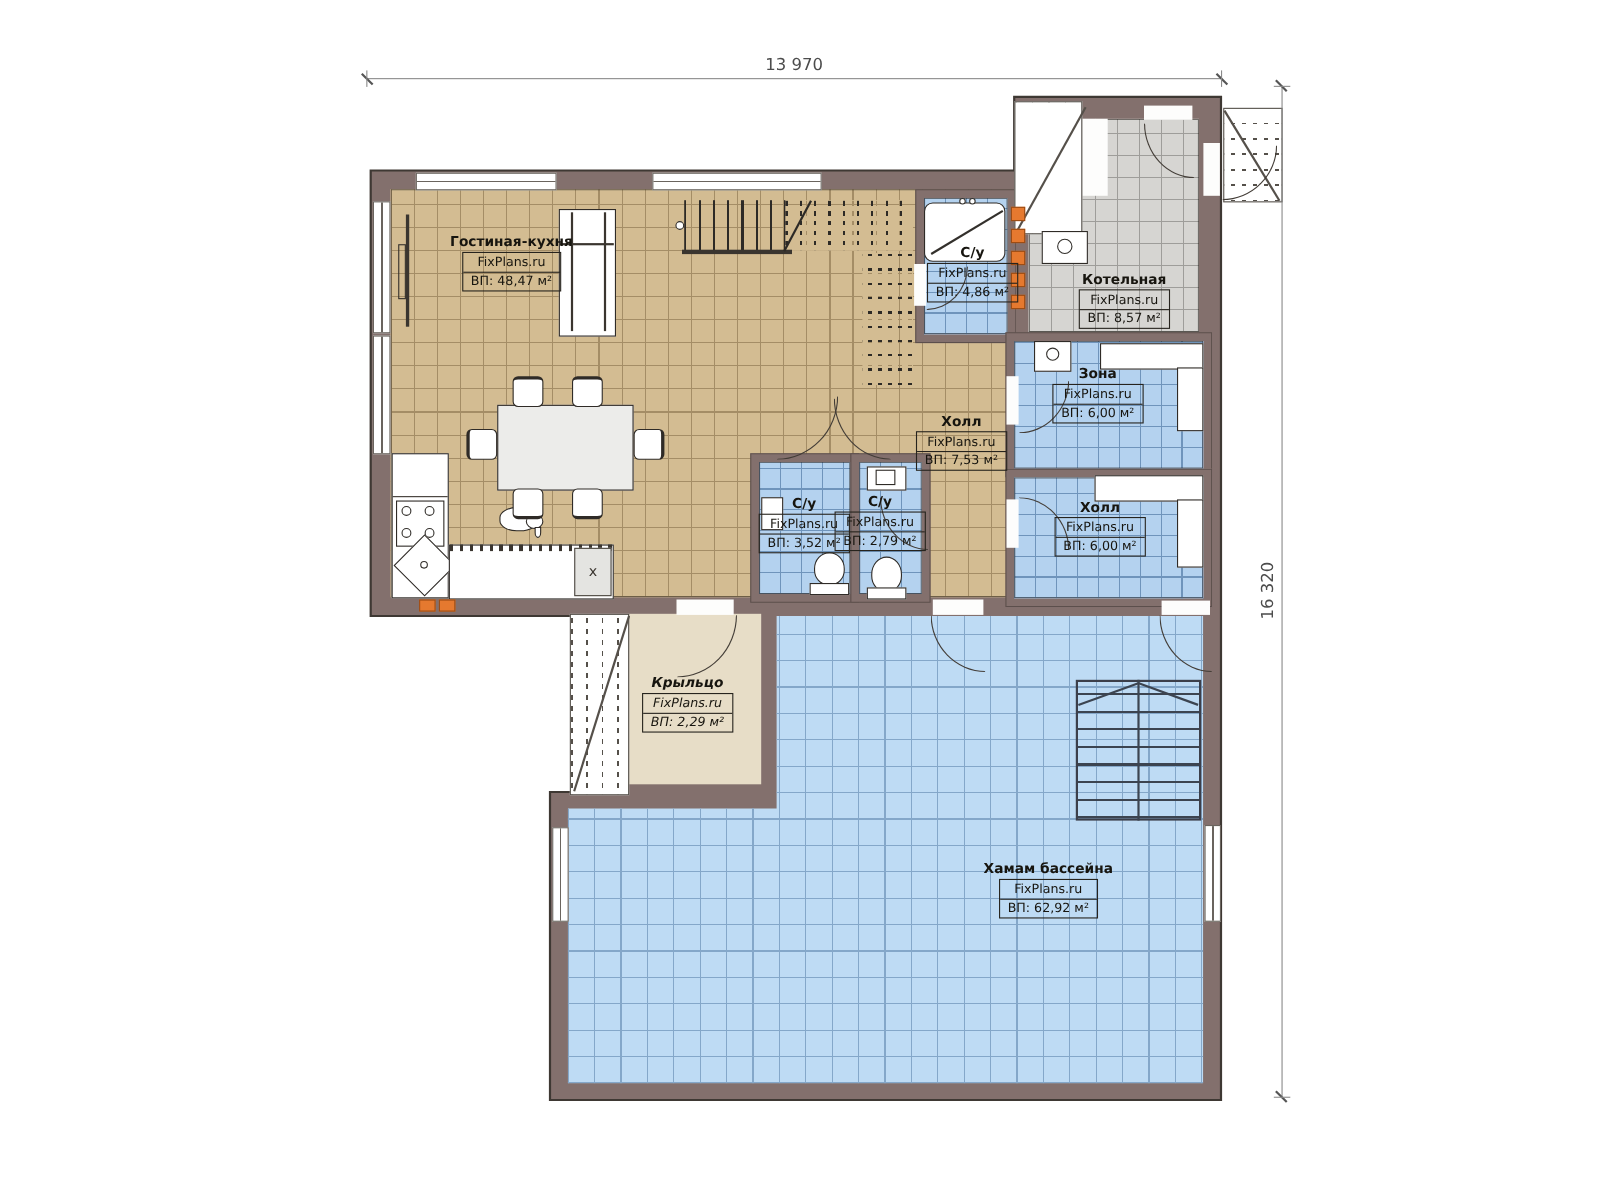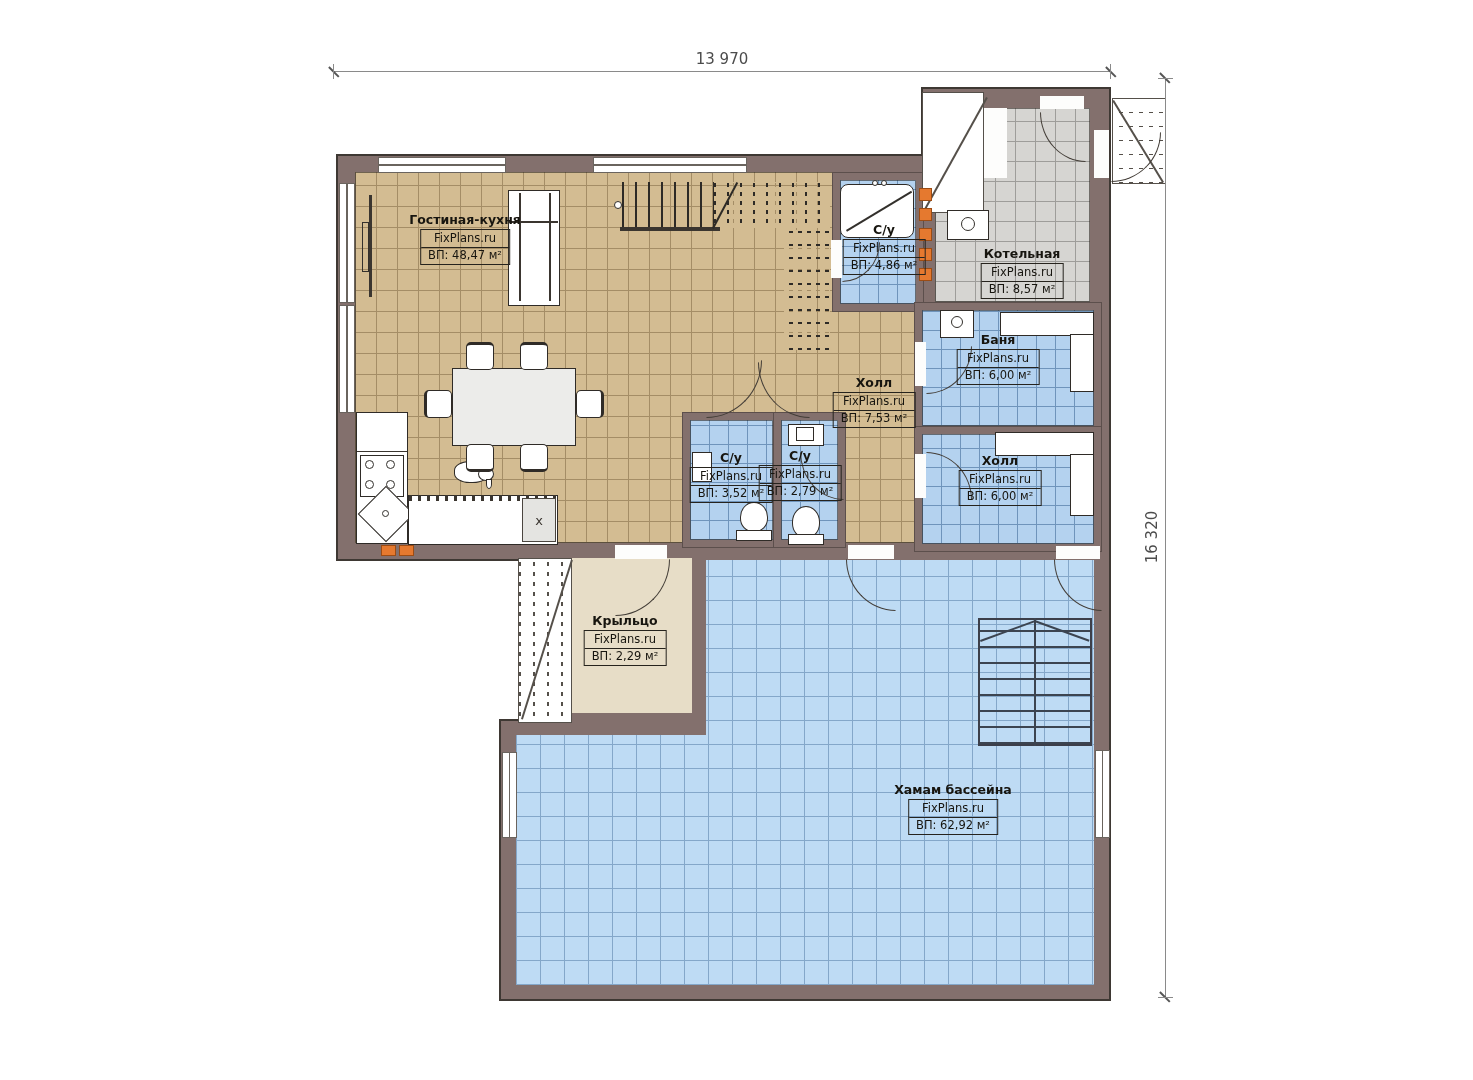--- a/index.html
+++ b/index.html
@@ -234,21 +234,21 @@
 
   <div class="abs rlabel" style="left:884px;top:222px;">
     <div class="rname">С/у</div>
     <div class="rbox">
       <div class="r1">FixPlans.ru</div>
       <div class="r2">ВП: 4,86 м²</div>
     </div>
   </div>
 
   <div class="abs rlabel" style="left:998px;top:332px;">
-    <div class="rname">Баня</div>
+    <div class="rname">Зона</div>
     <div class="rbox">
       <div class="r1">FixPlans.ru</div>
       <div class="r2">ВП: 6,00 м²</div>
     </div>
   </div>
 
   <div class="abs rlabel" style="left:874px;top:375px;">
     <div class="rname">Холл</div>
     <div class="rbox">
       <div class="r1">FixPlans.ru</div>
@@ -273,21 +273,21 @@
   </div>
 
   <div class="abs rlabel" style="left:800px;top:448px;">
     <div class="rname">С/у</div>
     <div class="rbox">
       <div class="r1">FixPlans.ru</div>
       <div class="r2">ВП: 2,79 м²</div>
     </div>
   </div>
 
-  <div class="abs rlabel" style="left:625px;top:613px;">
+  <div class="abs rlabel" style="left:625px;top:613px;font-style:italic;">
     <div class="rname">Крыльцо</div>
     <div class="rbox">
       <div class="r1">FixPlans.ru</div>
       <div class="r2">ВП: 2,29 м²</div>
     </div>
   </div>
 
   <div class="abs rlabel" style="left:953px;top:782px;">
     <div class="rname">Хамам бассейна</div>
     <div class="rbox">

